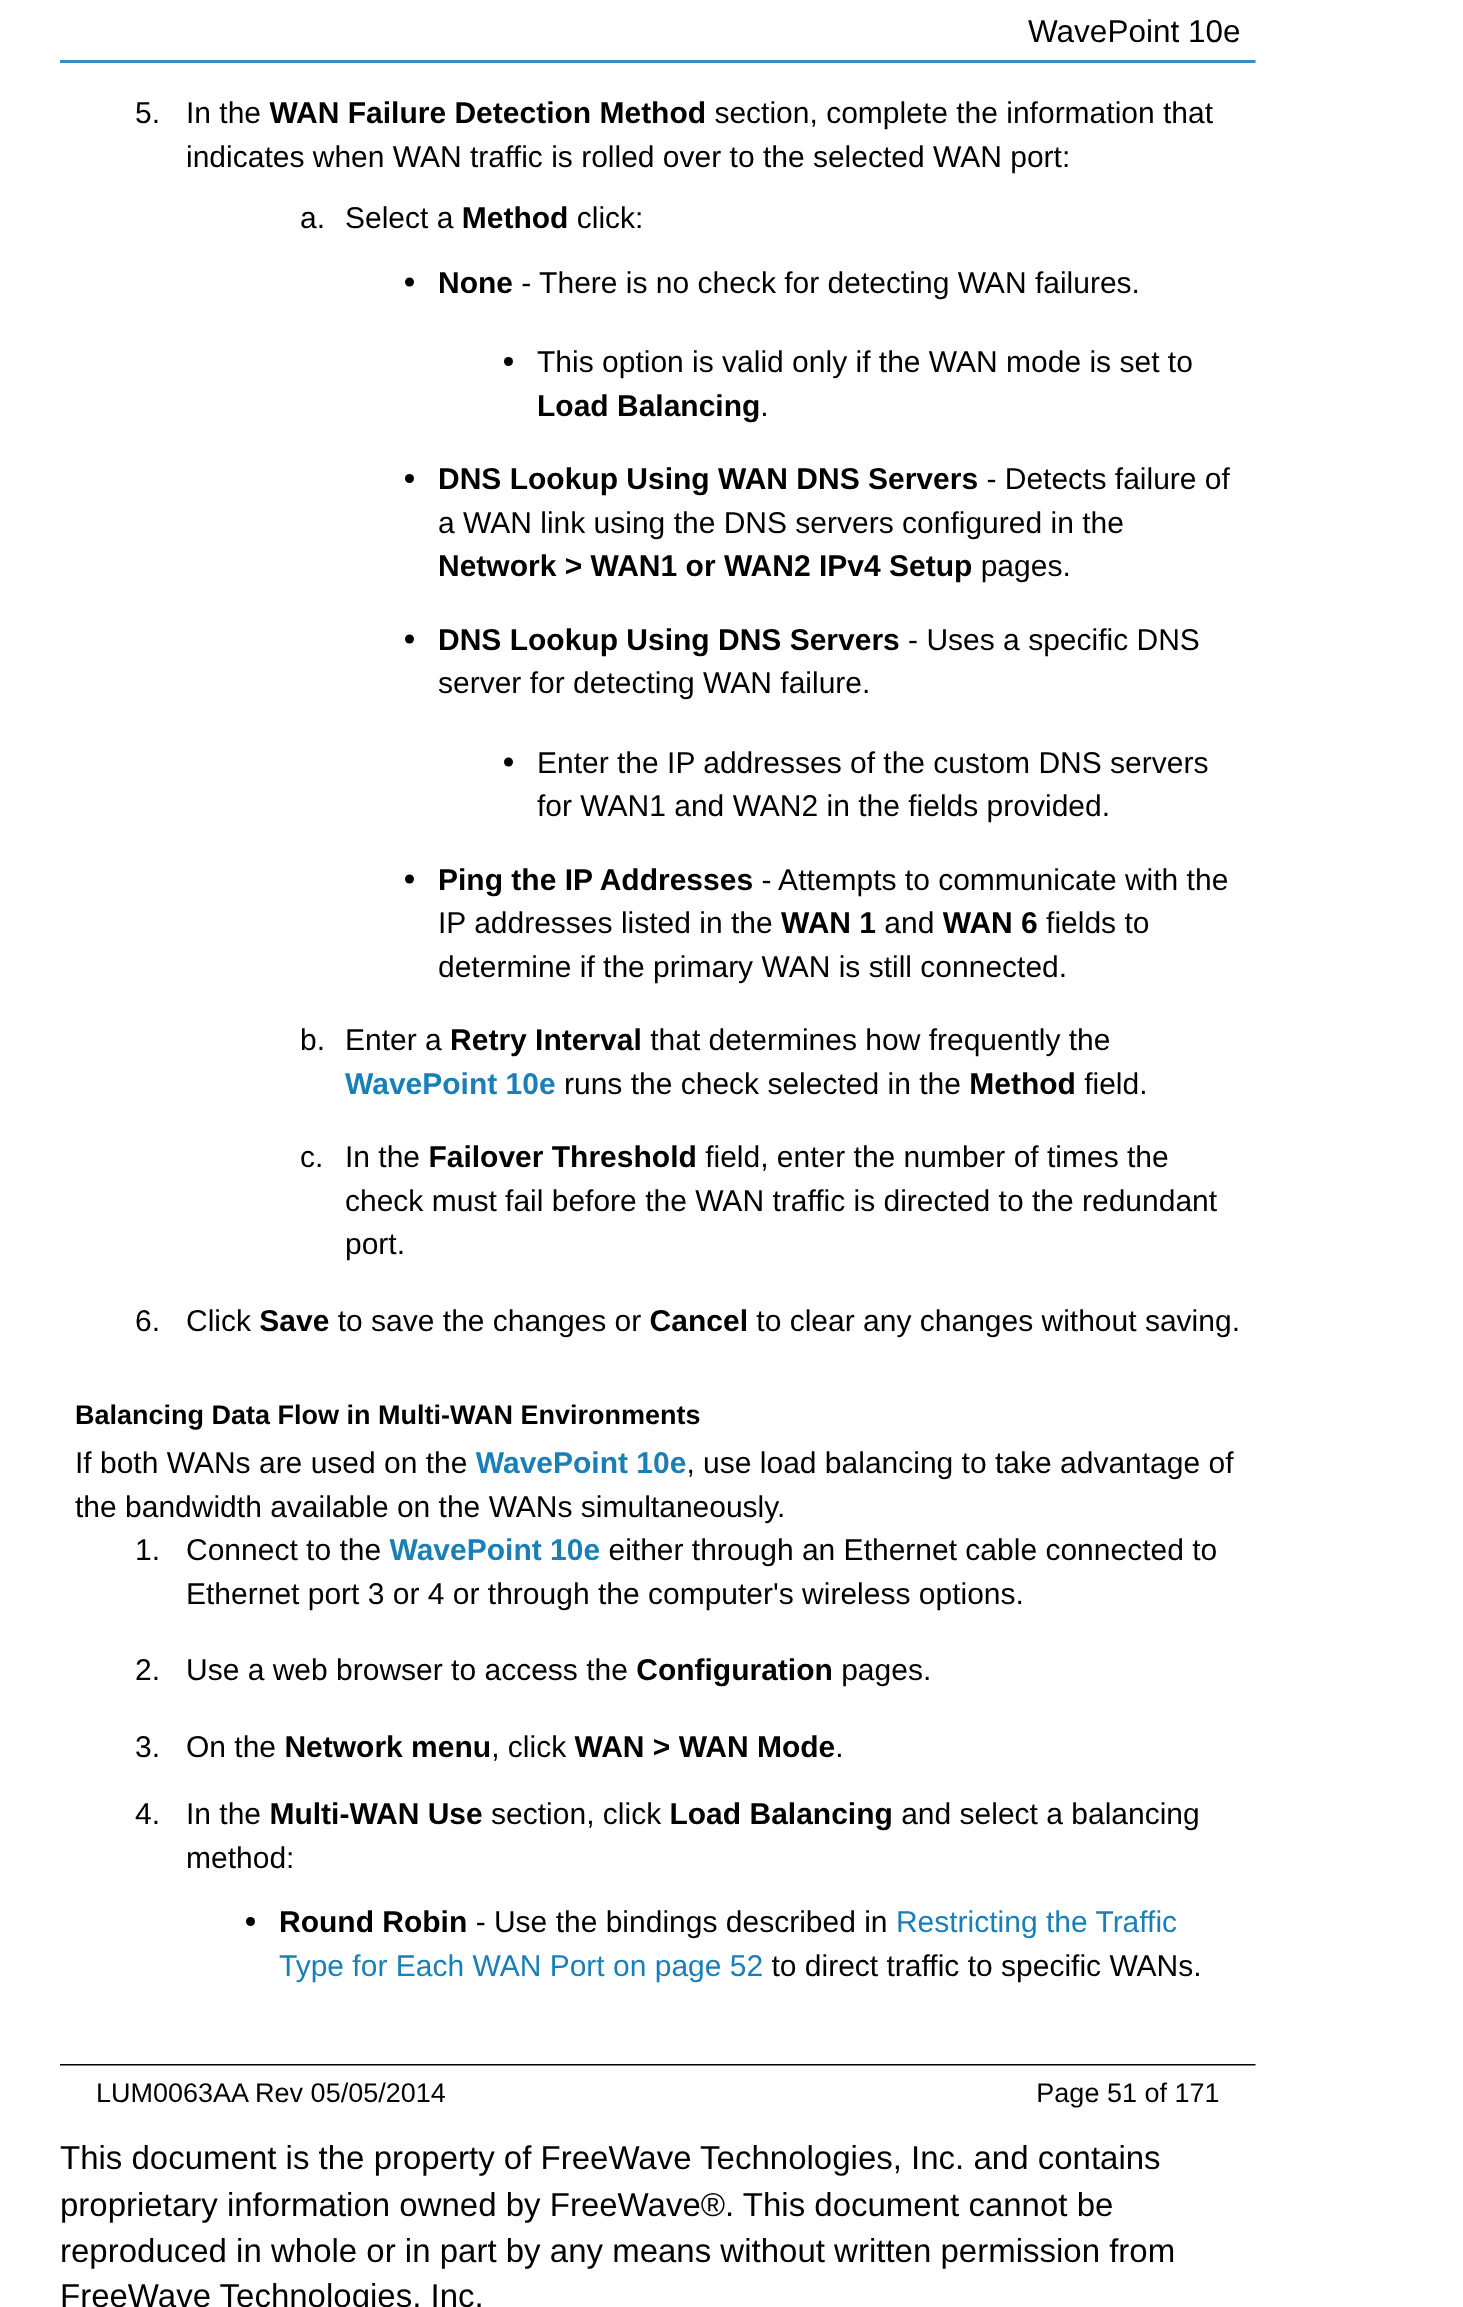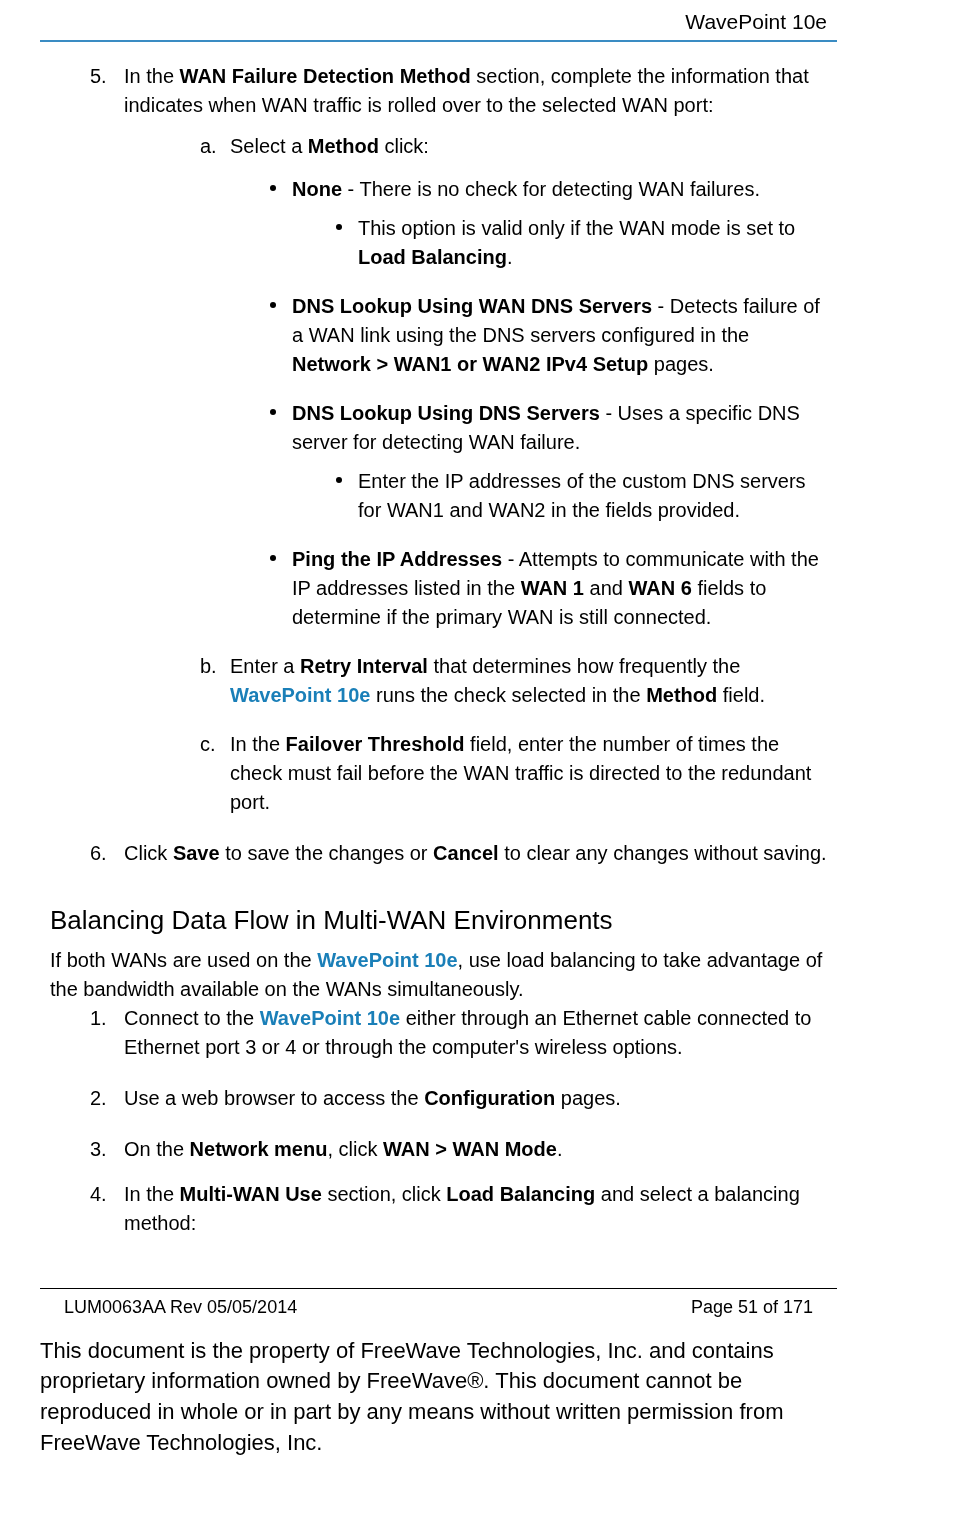--- a/index.html
+++ b/index.html
@@ -80,27 +80,27 @@
     width: 6px;
     height: 6px;
     background: #000;
     border-radius: 50%;
     position: absolute;
     left: 0;
     top: 10px;
   }
 
   ul.dot-list.nested {
-    margin-top: 10px;
+    margin-top: 24px;
     padding-left: 44px;
   }
 
   h2.section {
-    font-size: 26px;
-    font-weight: normal;
+    font-size: 18px;
+    font-weight: bold;
     margin: 34px 0 6px 0;
   }
   h3.proc {
     font-size: 21px;
     font-weight: bold;
     margin: 18px 0 10px 0;
   }
   p.intro {
     margin: 6px 0 0 0;
   }
@@ -205,20 +205,25 @@
         <span class="num">2.</span>
         <span>Use a web browser to access the </span><span class="b">Configuration</span><span> pages.</span>
       </li>
       <li style="margin-bottom:16px;">
         <span class="num">3.</span>
         <span>On the </span><span class="b">Network menu</span><span>, click </span><span class="b">WAN &gt; WAN Mode</span><span>.</span>
       </li>
       <li>
         <span class="num">4.</span>
         <span>In the </span><span class="b">Multi-WAN Use</span><span> section, click </span><span class="b">Load Balancing</span><span> and select a balancing method:</span>
+        <ul class="dot-list">
+          <li>
+            <span class="b">Round Robin</span><span> - Use the bindings described in </span><span class="link">Restricting the Traffic Type for Each WAN Port on page 52</span><span> to direct traffic to specific WANs.</span>
+          </li>
+        </ul>
       </li>
     </ol>
 
   </div>
 
   <hr class="hr-bottom">
   <div class="footer-row">
     <span>LUM0063AA Rev 05/05/2014</span>
     <span>Page 51 of 171</span>
   </div>

